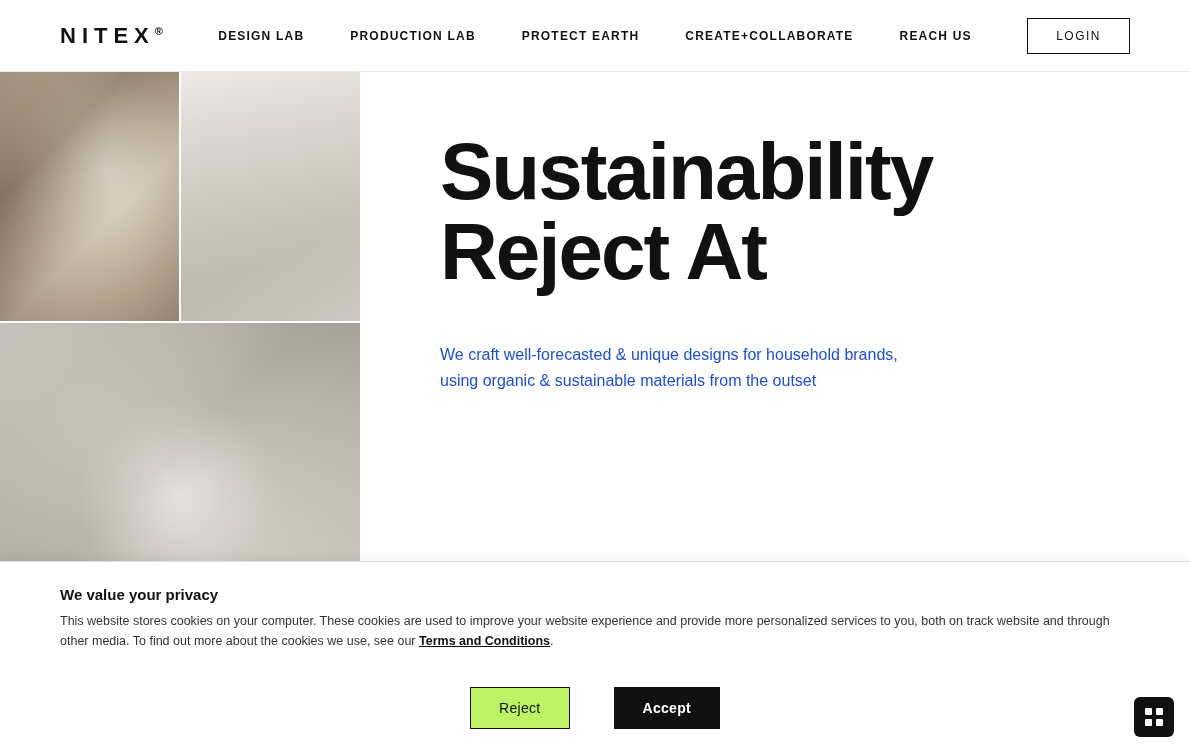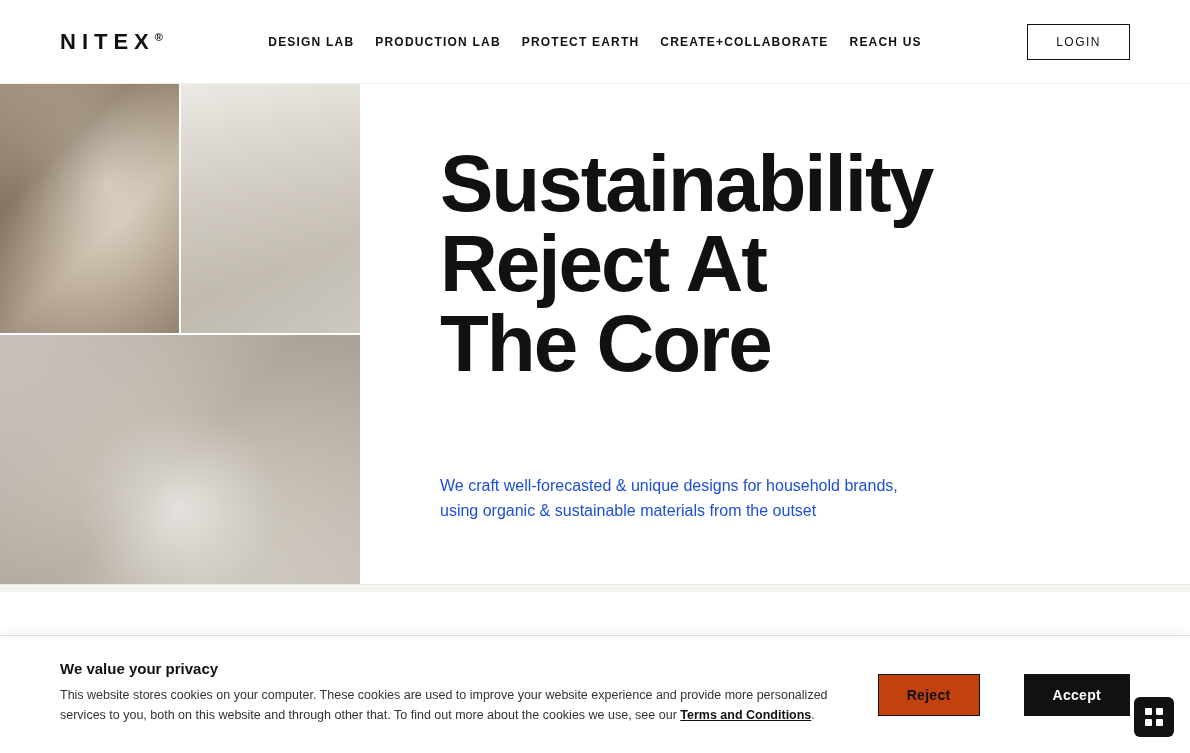--- a/index.html
+++ b/index.html
@@ -4,32 +4,32 @@
   <style>
     * { margin: 0; padding: 0; box-sizing: border-box; }
     body { font-family: 'Arial', sans-serif; background: #fff; color: #111; width: 1190px; overflow-x: hidden; }
 
     
     header {
       display: flex;
       align-items: center;
       justify-content: space-between;
       padding: 0 60px;
-      height: 84px;
+      height: 72px;
       border-bottom: 1px solid #eee;
       background: #fff;
     }
     .logo {
       font-size: 22px;
       font-weight: 900;
       letter-spacing: 6px;
       color: #111;
     }
     .logo sup { font-size: 11px; letter-spacing: 0; }
-    nav { display: flex; gap: 21px; align-items: center; }
+    nav { display: flex; gap: 46px; align-items: center; }
     nav a {
       text-decoration: none;
       color: #111;
       font-size: 12px;
       font-weight: 600;
       letter-spacing: 1.2px;
       text-transform: uppercase;
     }
     .login-btn {
       border: 1.5px solid #111;
@@ -105,21 +105,22 @@
       position: absolute; inset: 0;
       background: radial-gradient(ellipse at 50% 70%, rgba(255,255,255,0.6) 0%, rgba(200,195,185,0.2) 40%, rgba(120,110,100,0.3) 100%);
     }
 
     
     .hero-text {
       flex: 1;
       padding: 60px 60px 60px 80px;
       display: flex;
       flex-direction: column;
-      justify-content: space-between;
+      justify-content: flex-start;
+      gap: 20px;
     }
     .hero-heading {
       font-size: 80px;
       font-weight: 900;
       line-height: 1.0;
       color: #111;
       letter-spacing: -2px;
       margin-bottom: 30px;
     }
     .hero-sub {
@@ -144,20 +145,21 @@
       width: 1190px;
       background: #fff;
       border-top: 1px solid #ddd;
       padding: 24px 60px 24px 60px;
       display: flex;
       align-items: center;
       justify-content: space-between;
       gap: 32px;
       z-index: 100;
       box-shadow: 0 -2px 12px rgba(0,0,0,0.06);
+      flex-direction: column;
     }
     .cookie-text {
       flex: 1;
     }
     .cookie-title {
       font-size: 15px;
       font-weight: 700;
       margin-bottom: 8px;
       color: #111;
     }
@@ -175,22 +177,22 @@
     .cookie-actions {
       display: flex;
       gap: 16px;
       flex-shrink: 0;
       align-items: center;
     }
     .btn-reject {
       border: 1.5px solid #111;
       padding: 12px 28px;
       font-size: 14px;
-      font-weight: 700;
-      background: #c2410c;
+      font-weight: 400;
+      background: #bef264;
       color: #111;
       cursor: pointer;
       letter-spacing: 0.3px;
     }
     .btn-accept {
       border: 1.5px solid #111;
       padding: 12px 28px;
       font-size: 14px;
       font-weight: 600;
       background: #111;
@@ -239,34 +241,33 @@
   <div class="image-grid">
     <div class="img-cell top-left"></div>
     <div class="img-cell top-right"></div>
     <div class="img-cell bottom-full"></div>
   </div>
 
   <div class="hero-text">
     <h1 class="hero-heading">
       <span>Sustainability</span><br>
       <span>Reject At</span><br>
-      <span>The Core</span>
     </h1>
     <p class="hero-sub">We craft well-forecasted &amp; unique designs for household brands, using organic &amp; sustainable materials from the outset</p>
   </div>
 </section>
 
 <div class="bottom-bar"></div>
 
 <div class="cookie-banner">
   <div class="cookie-text">
     <div class="cookie-title">We value your privacy</div>
     <div class="cookie-desc">
       <p>
-        <span>This website stores cookies on your computer. These cookies are used to improve your website experience and provide more personalized services to you, both on this website and through other that. To find out more about the cookies we use, see our</span>
+        <span>This website stores cookies on your computer. These cookies are used to improve your website experience and provide more personalized services to you, both on track website and through other media. To find out more about the cookies we use, see our</span>
         <a href="#">Terms and Conditions</a>.
       </p>
     </div>
   </div>
   <div class="cookie-actions">
     <button class="btn-reject">Reject</button>
     <button class="btn-accept">Accept</button>
   </div>
 </div>
 

